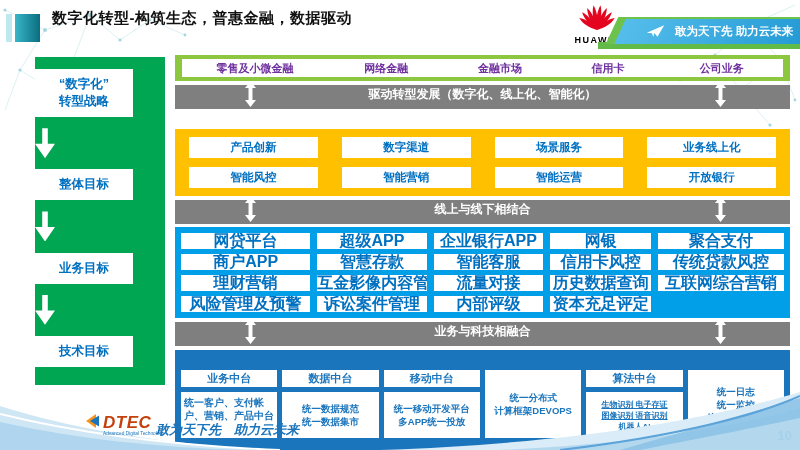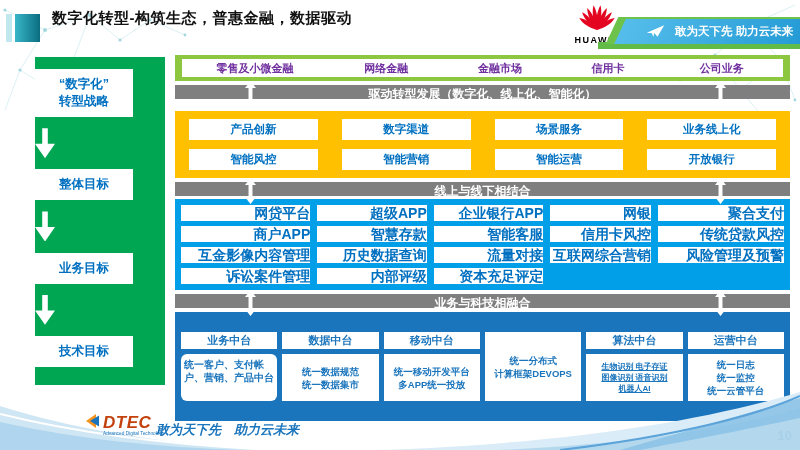--- a/index.html
+++ b/index.html
@@ -35,42 +35,42 @@
     text-align:center; padding:7px 2px; line-height:17px; white-space:pre-line; }
   .down-arrow { width:20px; height:30px; background:#fff;
     clip-path:polygon(36% 0,64% 0,64% 52%,100% 52%,50% 100%,0 52%,36% 52%); }
 
   
   .main { position:absolute; left:175px; top:55px; width:615px; }
   .row-business { background:#8dc63f; padding:4px 7px; display:grid;
     grid-template-columns:1.25fr 1fr .95fr .9fr 1.05fr; gap:0; }
   .row-business .box { background:#fff; color:#7030a0; font-weight:bold; font-size:11px;
     height:18px; line-height:18px; text-align:center; white-space:nowrap; overflow:hidden; }
-  .gbanner { position:relative; margin-top:4px; height:14px; background:#7f7f7f; color:#fff;
+  .gbanner { position:relative; margin-top:4px; height:24px; background:#7f7f7f; color:#fff;
     font-size:12px; font-weight:bold; text-align:center; line-height:18px; }
   .updown { position:absolute; width:11px; height:26px; top:-4px; background:#fff;
     clip-path:polygon(50% 0,100% 27%,68% 27%,68% 73%,100% 73%,50% 100%,0 73%,32% 73%,32% 27%,0 27%); }
   .updown.l { left:70px; } .updown.r { right:64px; }
-  .capability { margin-top:12px; background:#ffc000; padding:8px 14px; display:grid;
+  .capability { margin-top:20px; background:#ffc000; padding:8px 14px; display:grid;
     grid-template-columns:repeat(4,1fr); gap:9px 24px; }
   .capability .box { background:#fff; color:#0070c0; font-weight:bold; font-size:11.5px;
     height:21px; line-height:21px; text-align:center; white-space:nowrap; }
   .online { margin-top:3px; background:#009fe8; padding:6px; display:grid;
     grid-template-columns:1.18fr 1fr 1fr .92fr 1.15fr; gap:5px 7px; }
-  .online .box { background:#fff; color:#0070c0; font-weight:bold; font-size:14px;
-    height:16px; line-height:16px; text-align:right; white-space:nowrap; overflow:hidden; }
+  .online .box { background:#fff; color:#0070c0; font-weight:bold; font-size:16px;
+    height:16px; line-height:16px; text-align:center; white-space:nowrap; overflow:hidden; }
   .platform { margin-top:4px; background:#1b75bc; padding:20px 6px; display:grid;
     grid-template-columns:repeat(6,1fr); gap:5px; }
   .pcol { display:flex; flex-direction:column; gap:5px; }
   .phead { background:#fff; color:#1b75bc; font-weight:bold; font-size:11px; height:17px;
     line-height:17px; text-align:center; white-space:nowrap; overflow:hidden; }
   .pbody { background:#fff; color:#1b75bc; font-weight:bold; font-size:9.5px; flex:1;
     min-height:46px; padding:4px 3px; line-height:13px; text-align:center; white-space:pre-line;
     display:flex; flex-direction:column; justify-content:center; }
-  .pcol:nth-child(1) .pbody { text-align:left; justify-content:flex-start; font-size:10px;border-radius:6px; }
+  .pcol:nth-child(1) .pbody { text-align:left; justify-content:flex-start; font-size:10px; }
   .pcol:nth-child(5) .pbody { text-align:center; justify-content:center; font-size:8px; line-height:11px;text-decoration:underline; }
 
   
   .footer-waves { position:absolute; left:0; bottom:0; }
   .adtec { position:absolute; left:86px; top:414px; display:flex; align-items:flex-start; gap:2px; }
   .adtec-txt { display:flex; flex-direction:column; line-height:1; }
   .adtec-word { font-size:17px; font-weight:bold; font-style:italic; color:#c2410c; letter-spacing:.5px; }
   .adtec-sub { font-size:4.8px; color:#1b75bc; margin-top:1px; white-space:nowrap; }
   .footer-slogan { position:absolute; left:156px; top:421px; font-size:13px; font-weight:bold;
     font-style:italic; color:#1b75bc; white-space:nowrap; }
@@ -192,23 +192,24 @@
       <div class="box">网贷平台</div>
       <div class="box">超级APP</div>
       <div class="box">企业银行APP</div>
       <div class="box">网银</div>
       <div class="box">聚合支付</div>
       <div class="box">商户APP</div>
       <div class="box">智慧存款</div>
       <div class="box">智能客服</div>
       <div class="box">信用卡风控</div>
       <div class="box">传统贷款风控</div>
+      <div class="box">理财营销</div>
       <div class="box">互金影像内容管理</div>
+      <div class="box">流量对接</div>
       <div class="box">历史数据查询</div>
-      <div class="box">流量对接</div>
       <div class="box">互联网综合营销</div>
       <div class="box">风险管理及预警</div>
       <div class="box">诉讼案件管理</div>
       <div class="box">内部评级</div>
       <div class="box">资本充足评定</div>
     </div>
 
     <div class="gbanner">
       <span class="updown l"></span>
       <span>业务与科技相融合</span>
@@ -234,21 +235,20 @@
         <div class="pbody">统一分布式
 计算框架DEVOPS</div>
       </div>
       <div class="pcol">
         <div class="phead">算法中台</div>
         <div class="pbody">生物识别 电子存证
 图像识别 语音识别
 机器人AI</div>
       </div>
       <div class="pcol">
-        <div class="phead">运营中台</div>
         <div class="pbody">统一日志
 统一监控
 统一云管平台</div>
       </div>
     </div>
   </div>
 
   <svg class="footer-waves" width="800" height="62" viewBox="0 0 800 62">
     <path d="M0,18 C70,40 150,54 260,62 L0,62 Z" fill="#cfe6f4"></path>
     <path d="M0,34 C80,52 160,59 240,62 L0,62 Z" fill="#a9d2ec" opacity="0.85"></path>

